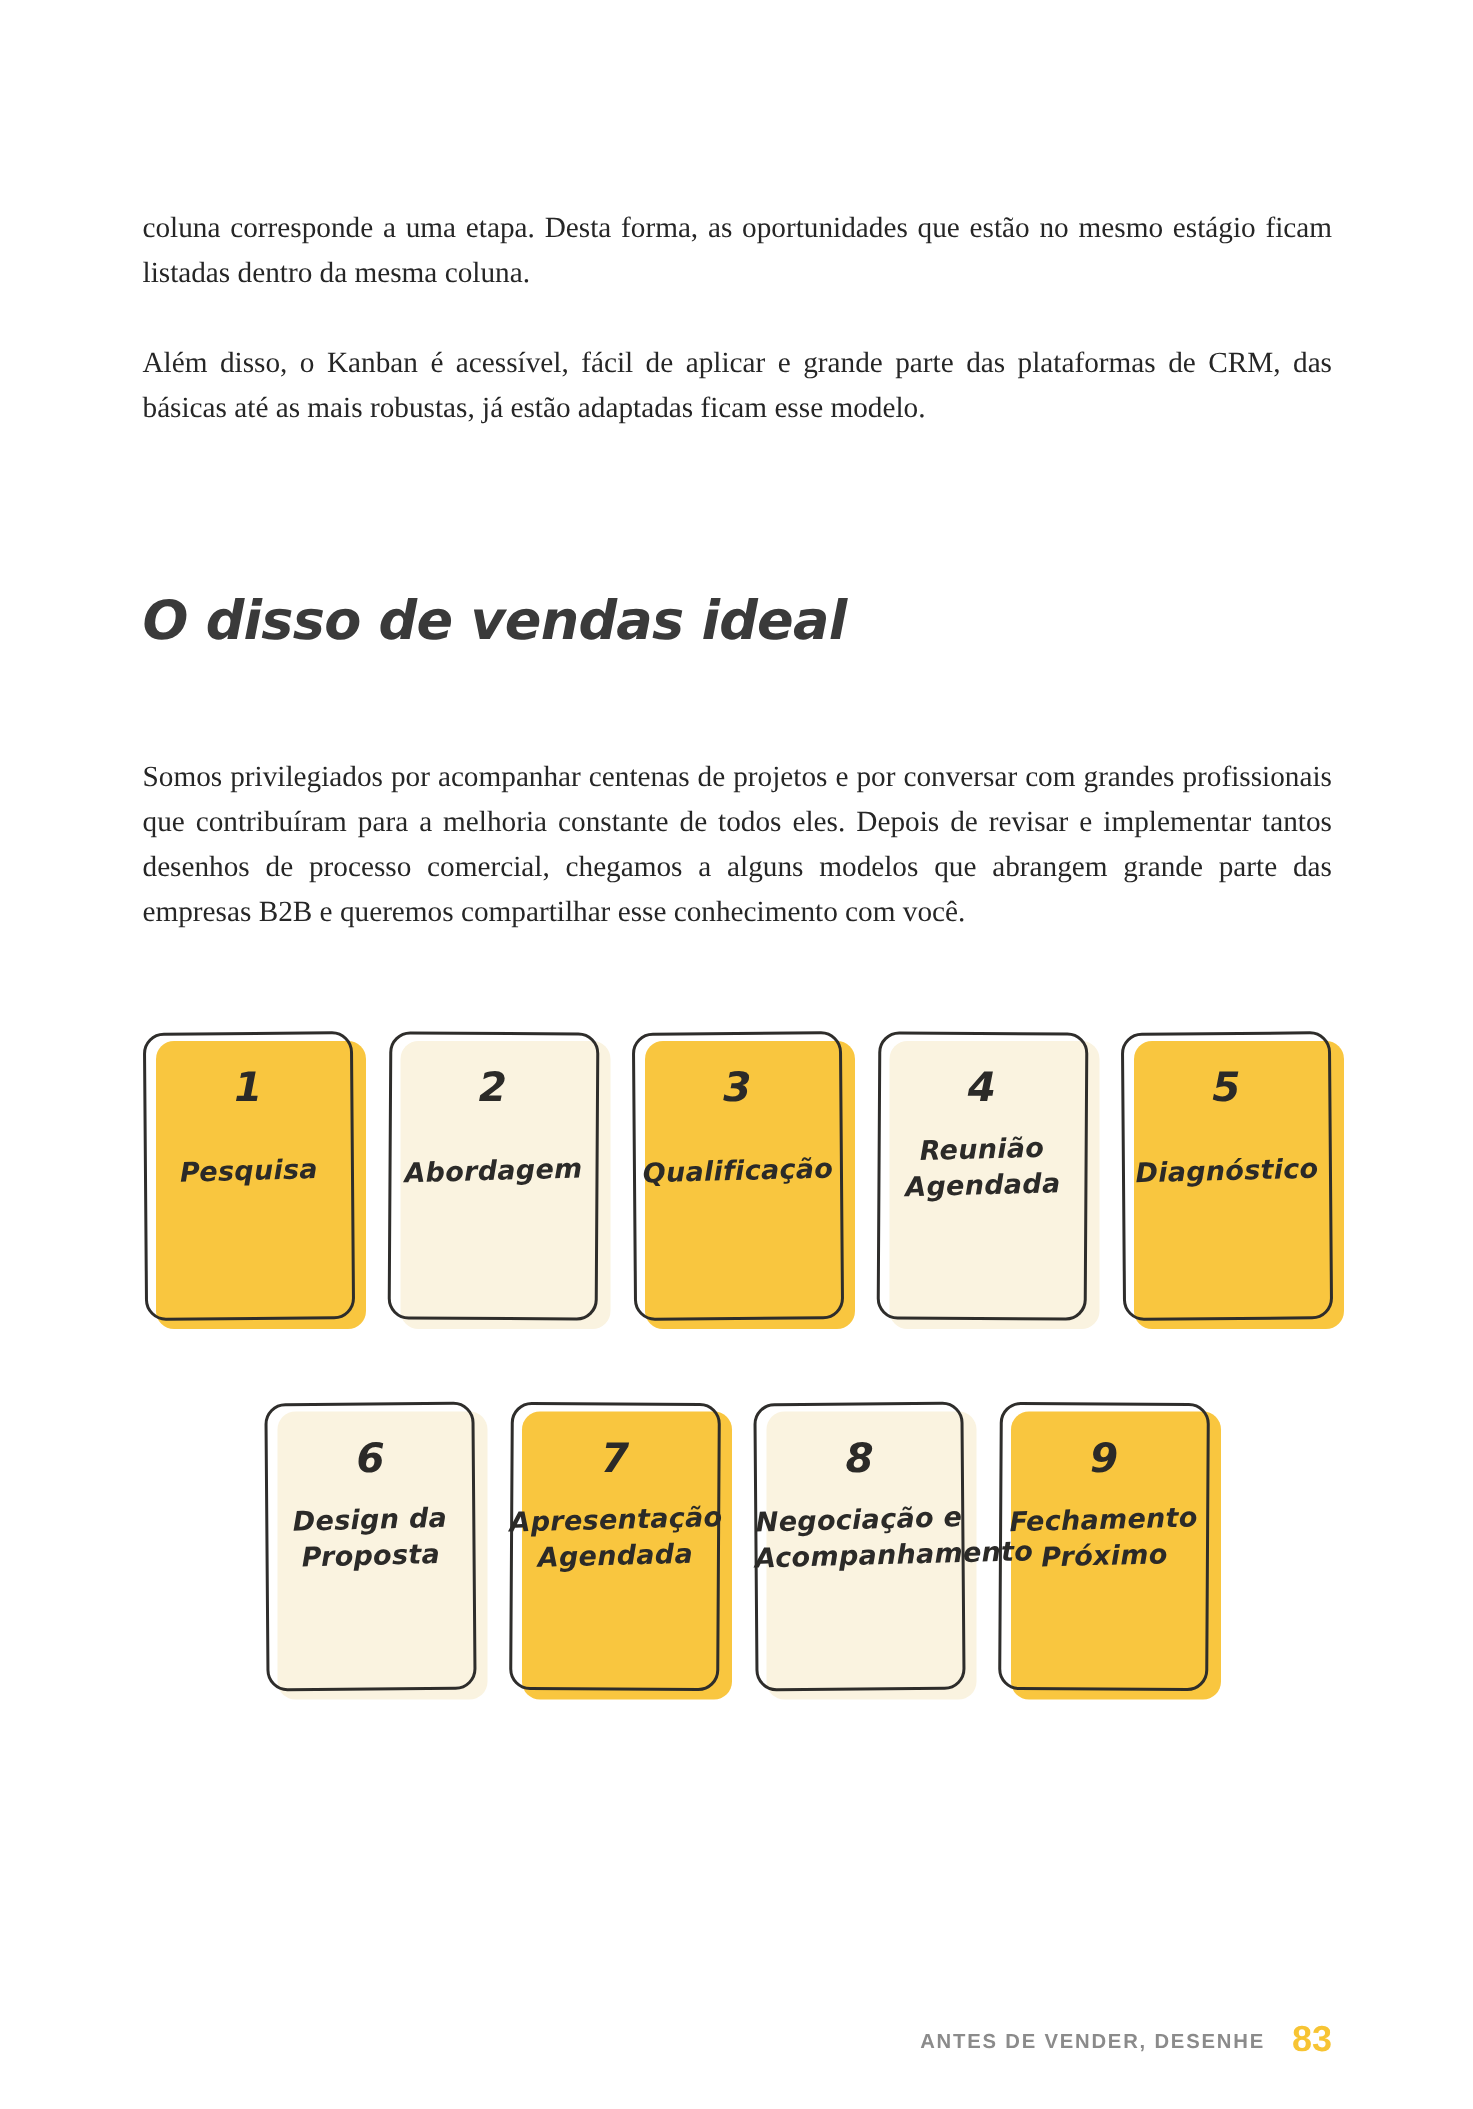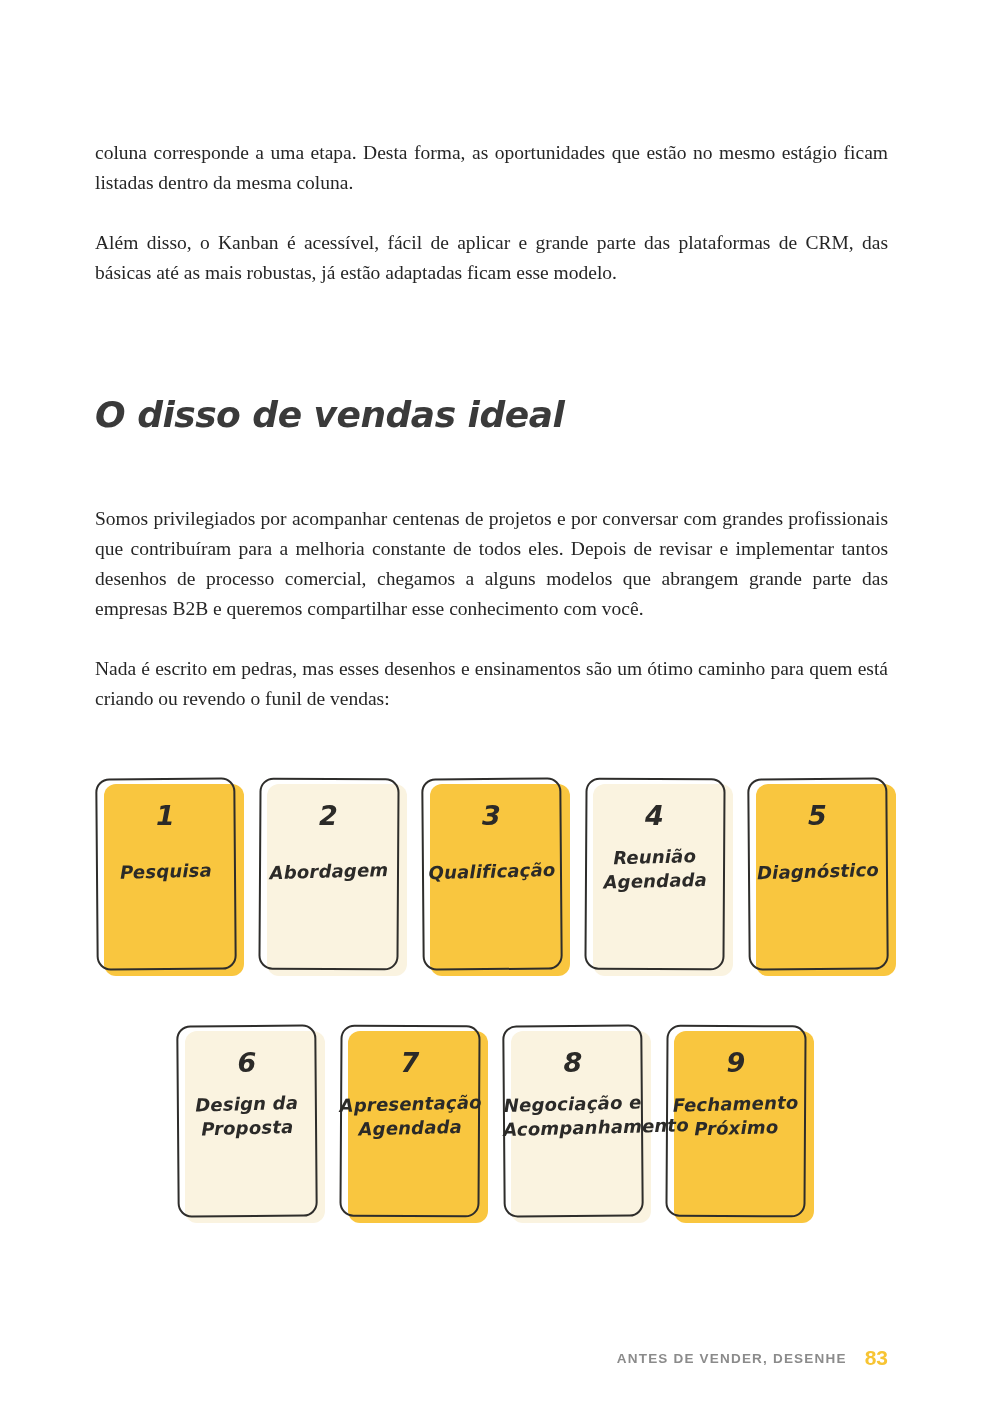--- a/index.html
+++ b/index.html
@@ -112,36 +112,35 @@
   .running-title {
     font-family: "Liberation Sans", sans-serif;
     font-weight: bold;
     font-size: 13.5px;
     letter-spacing: 1.2px;
     color: #8b8b8b;
   }
   .page-number {
     font-family: "Liberation Sans", sans-serif;
     font-weight: bold;
-    font-size: 21px;
+    font-size: 24px;
     color: #f7c433;
   }
 </style>
 </head>
 <body>
 
 <div class="page">
 
   <p class="body-text">coluna corresponde a uma etapa. Desta forma, as oportunidades que estão no mesmo estágio ficam listadas dentro da mesma coluna.</p>
   <p class="body-text">Além disso, o Kanban é acessível, fácil de aplicar e grande parte das plataformas de CRM, das básicas até as mais robustas, já estão adaptadas ficam esse modelo.</p>
 
   <h1 class="section-heading">O disso de vendas ideal</h1>
 
   <p class="body-text">Somos privilegiados por acompanhar centenas de projetos e por conversar com grandes profissionais que contribuíram para a melhoria constante de todos eles. Depois de revisar e implementar tantos desenhos de processo comercial, chegamos a alguns modelos que abrangem grande parte das empresas B2B e queremos compartilhar esse conhecimento com você.</p>
-  <p class="body-text">Nada é escrito em pedras, mas esses desenhos e ensinamentos são um ótimo caminho para quem está criando ou revendo o funil de vendas:</p>
 
   <div class="funnel-diagram">
 
     <div class="card-row first">
       <div class="card" data-variant="yellow">
         <div class="card-fill"></div>
         <div class="card-border"></div>
         <div class="card-content">
           <div class="card-number">1</div>
           <div class="card-label">Pesquisa</div>

